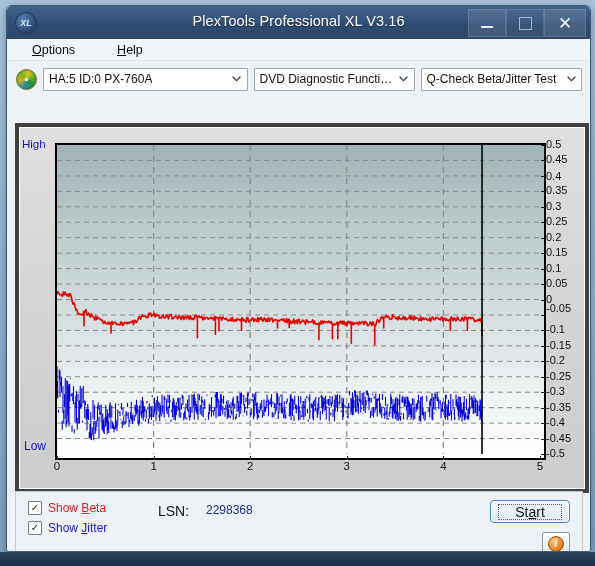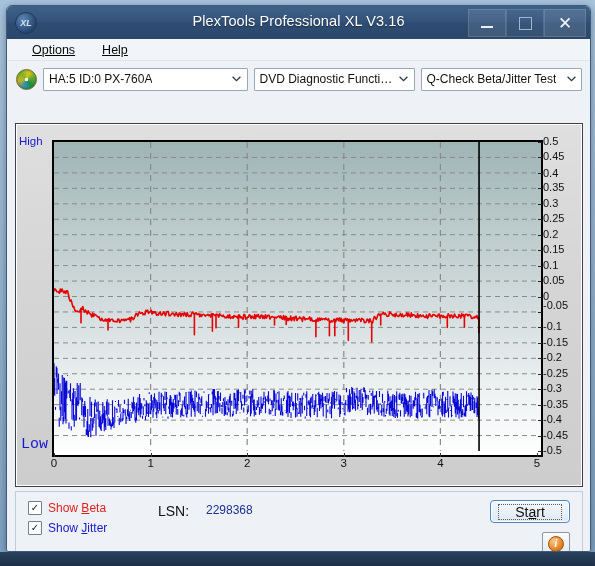--- a/index.html
+++ b/index.html
@@ -54,21 +54,21 @@
   .gl-min{display:block;width:12px;height:2px;background:#e9f1f8;margin-top:7px;}
   .gl-max{display:block;width:11px;height:11px;border:1.6px solid #9fb6cd;}
   .gl-close{font-size:17px;line-height:17px;color:#eef4fa;font-weight:300;}
 
   
   #client{position:absolute;left:0;right:0;top:33px;bottom:0;background:#eef2f6;}
 
   
   #menubar{
     height:21px;background:#f2f5f8;border-bottom:1px solid #dfe6ec;
-    display:flex;align-items:center;padding-left:22px;gap:21px;text-decoration:underline;
+    display:flex;align-items:center;padding-left:22px;gap:36px;
   }
   .menuitem{font-size:12.5px;color:#0b0b0b;cursor:default;padding:1px 3px;}
   .mn{text-decoration:underline;}
 
   
   #toolbar{
     height:30px;display:flex;align-items:center;padding:3px 8px 0 9px;gap:6px;
     background:#eef2f6;
   }
   #disc-icon{
@@ -90,38 +90,38 @@
   #combo-test{width:170px;}
   .combo-arrow{
     width:16px;height:17px;display:flex;align-items:center;justify-content:center;
     color:#2b3a4a;font-size:9px;
   }
   .combo-label{white-space:nowrap;overflow:hidden;text-overflow:ellipsis;}
 
   
   #graph-panel{
     position:absolute;left:8px;top:84px;width:566px;height:362px;
-    background:#ffffff;border:1px solid #404040;
+    background:#ffffff;border:4px solid #404040;
   }
   #graph-inner{
     position:absolute;inset:1px;
     background:linear-gradient(180deg,#dfdfdf 0%,#d6d6d6 40%,#cdcdcd 100%);
   }
   #plot{
     position:absolute;left:35px;top:15px;width:487px;height:313px;
     border:2px solid #000;
     background:linear-gradient(180deg,#9fb4b6 0%,#bccbcb 28%,#d6dee0 55%,#eef2f3 80%,#ffffff 100%);
     overflow:hidden;
   }
   #plot svg{position:absolute;left:0;top:0;}
   #label-high{
     position:absolute;left:2px;top:10px;color:#1818d0;font-size:11.5px;
   }
   #label-low{
-    position:absolute;left:4px;top:311px;color:#1818d0;font-size:15px;font-family:Liberation Mono, monospace;
+    position:absolute;left:4px;top:311px;color:#1818d0;font-size:12px;
   }
   .ytick{
     position:absolute;left:526px;font-size:11px;color:#111;white-space:nowrap;
     transform:translateY(-7px);
   }
   .ytick-mark{position:absolute;left:521px;width:4px;height:1px;background:#222;}
   .xtick{
     position:absolute;top:332px;font-size:11.5px;color:#111;
     transform:translateX(-50%);
   }

